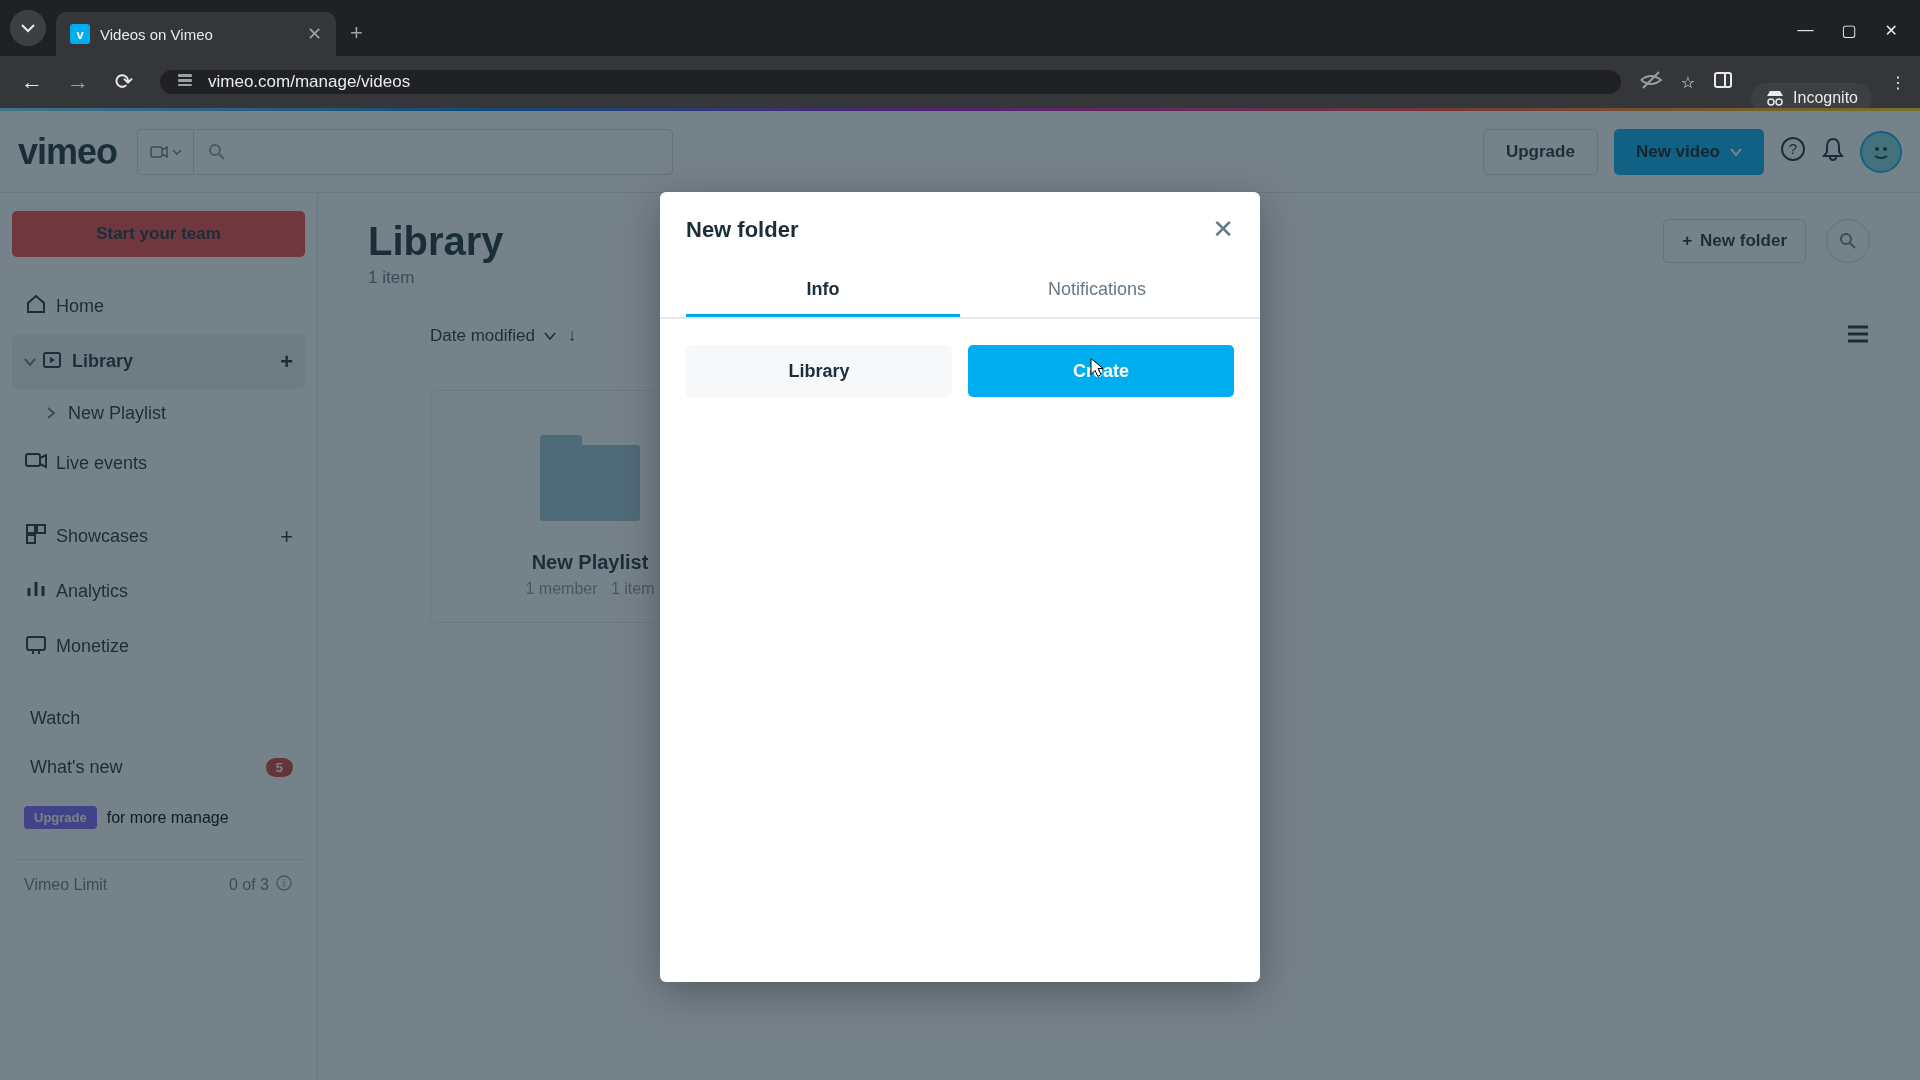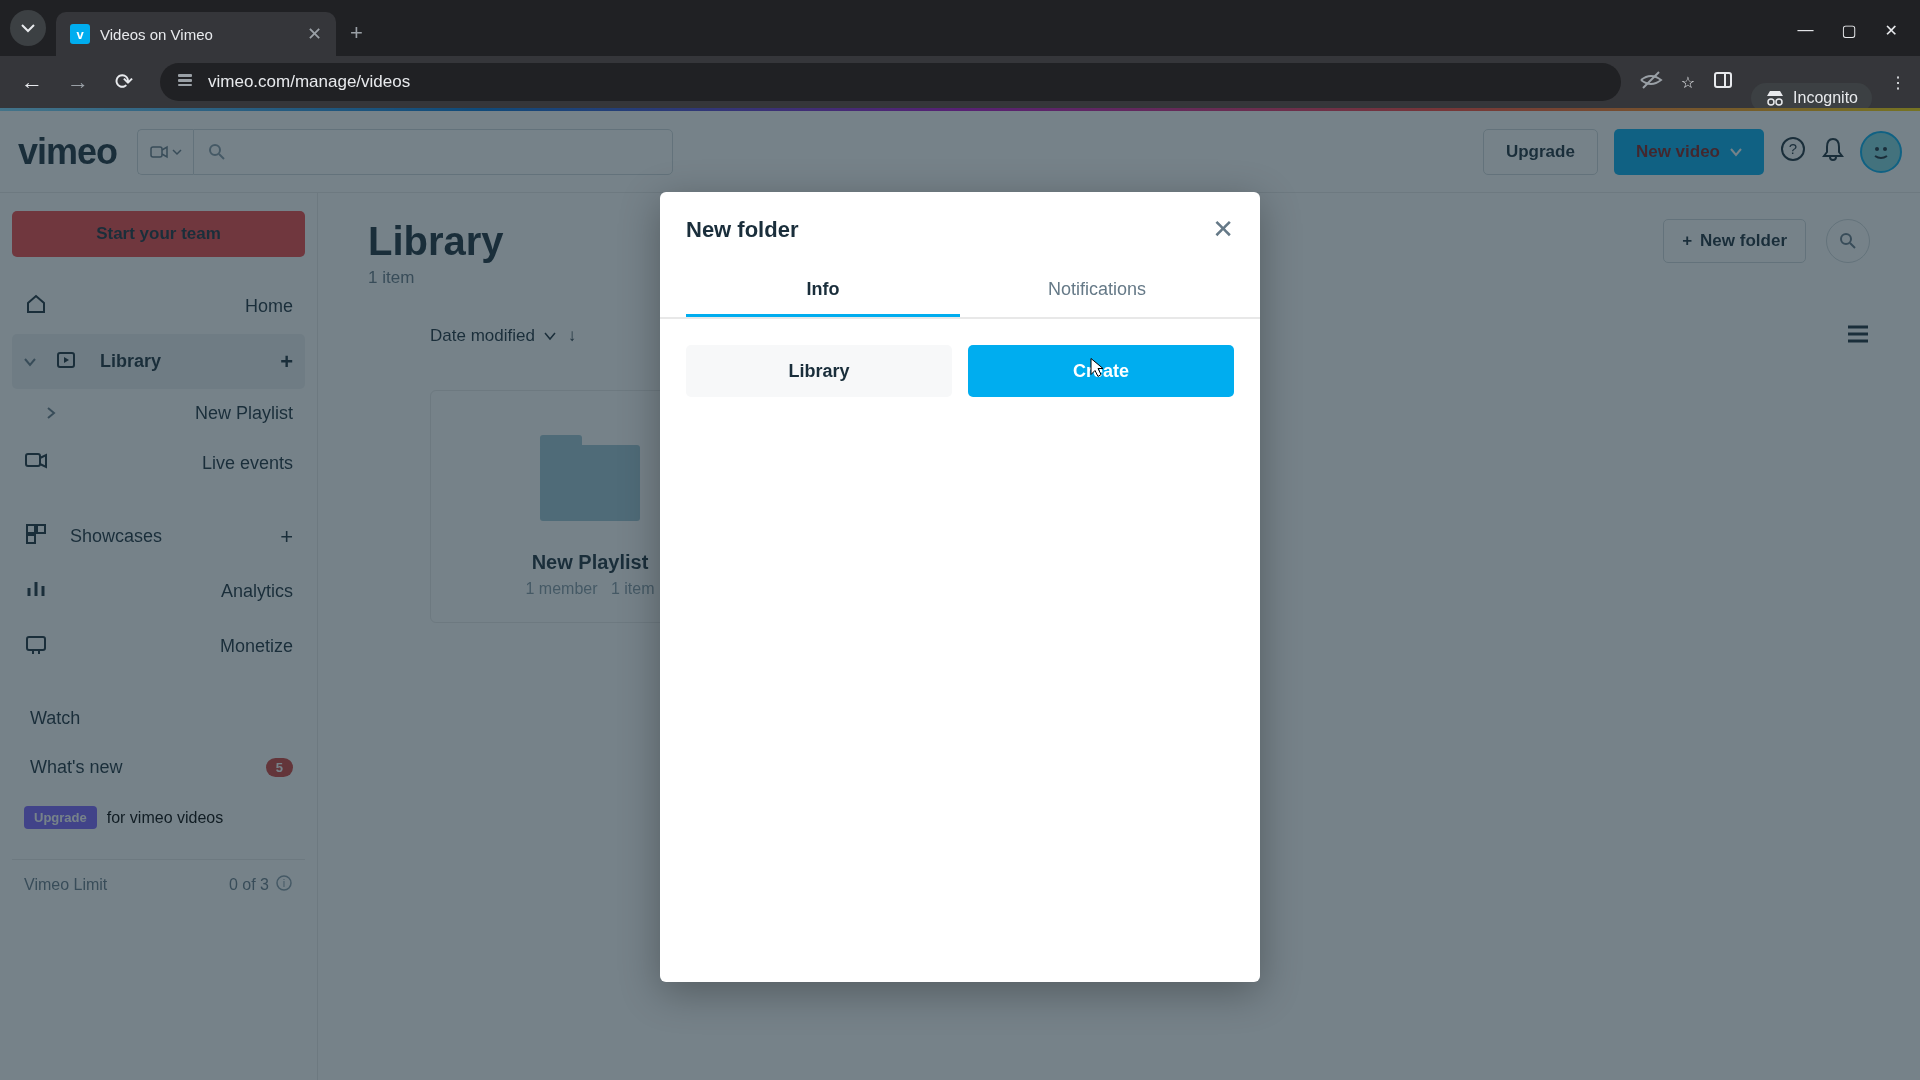--- a/index.html
+++ b/index.html
@@ -96,21 +96,21 @@
       font-size: 22px;
       width: 36px;
       text-align: center;
       cursor: pointer;
     }
     .nav-btn.active {
       color: #e8eaed;
     }
     .address-bar {
       flex: 1;
-      height: 38px;
+      height: 24px;
       background: #202124;
       border-radius: 20px;
       display: flex;
       align-items: center;
       padding: 0 16px;
       gap: 14px;
       margin: 8px 8px;
     }
     .site-settings-icon {
       color: #9aa0a6;
@@ -210,21 +210,21 @@
       padding: 0 22px;
       border-radius: 5px;
       font-size: 17px;
       font-weight: 600;
       color: #1a2e3b;
       background: white;
       cursor: pointer;
     }
     .btn-new-video {
       background: #00adef;
-      color: #7f1d1d;
+      color: #0f172a;
       border: none;
       height: 46px;
       padding: 0 22px;
       border-radius: 5px;
       font-size: 17px;
       font-weight: 600;
       display: flex;
       align-items: center;
       gap: 10px;
       cursor: pointer;
@@ -263,27 +263,26 @@
       height: 46px;
       font-size: 17px;
       font-weight: 600;
       color: #1a2e3b;
       cursor: pointer;
       margin-bottom: 22px;
     }
     .nav-item {
       display: flex;
       align-items: center;
-      gap: 22px;
+      gap: 8px;
       padding: 14px 12px;
       font-size: 18px;
       color: #1a2e3b;
       cursor: pointer;
       border-radius: 5px;
-      justify-content: space-between;
     }
     .nav-item.active {
       background: #eef1f2;
       font-weight: 600;
     }
     .nav-item .nav-icon {
       width: 24px;
       text-align: center;
       font-size: 20px;
     }
@@ -758,21 +757,21 @@
         <span>Watch</span>
       </div>
 
       <div class="nav-item" style="padding-left:18px">
         <span>What's new</span>
         <span class="badge-count">5</span>
       </div>
 
       <div class="upgrade-inline">
         <span class="upgrade-tag">Upgrade</span>
-        <span>for vimeo videos</span>
+        <span>for more manage</span>
       </div>
 
       <div class="limit-row">
         <span>Vimeo Limit</span>
         <span class="limit-val">0 of 3</span>
         <span>
           <svg width="18" height="18" viewBox="0 0 18 18">
               <circle cx="9" cy="9" r="7" stroke="#8599a6" stroke-width="1.5" fill="none"></circle>
               <text x="9" y="13" text-anchor="middle" font-size="11" fill="#8599a6">i</text>
             </svg>

